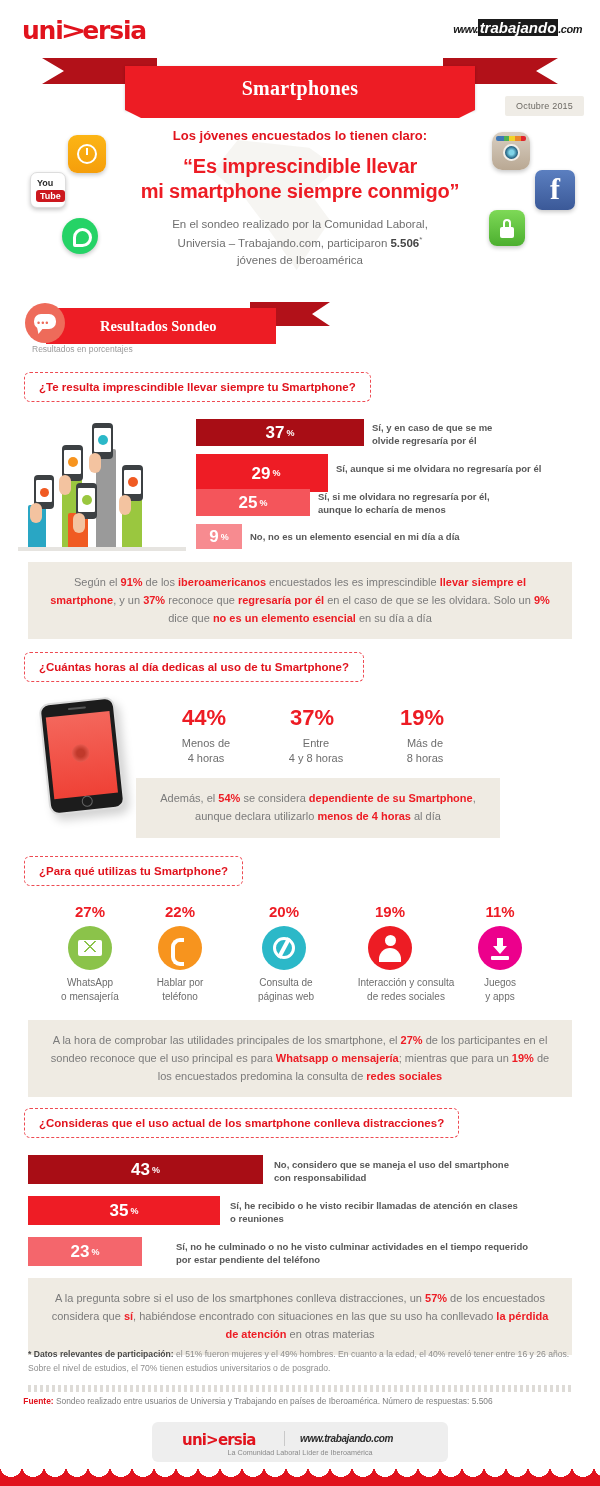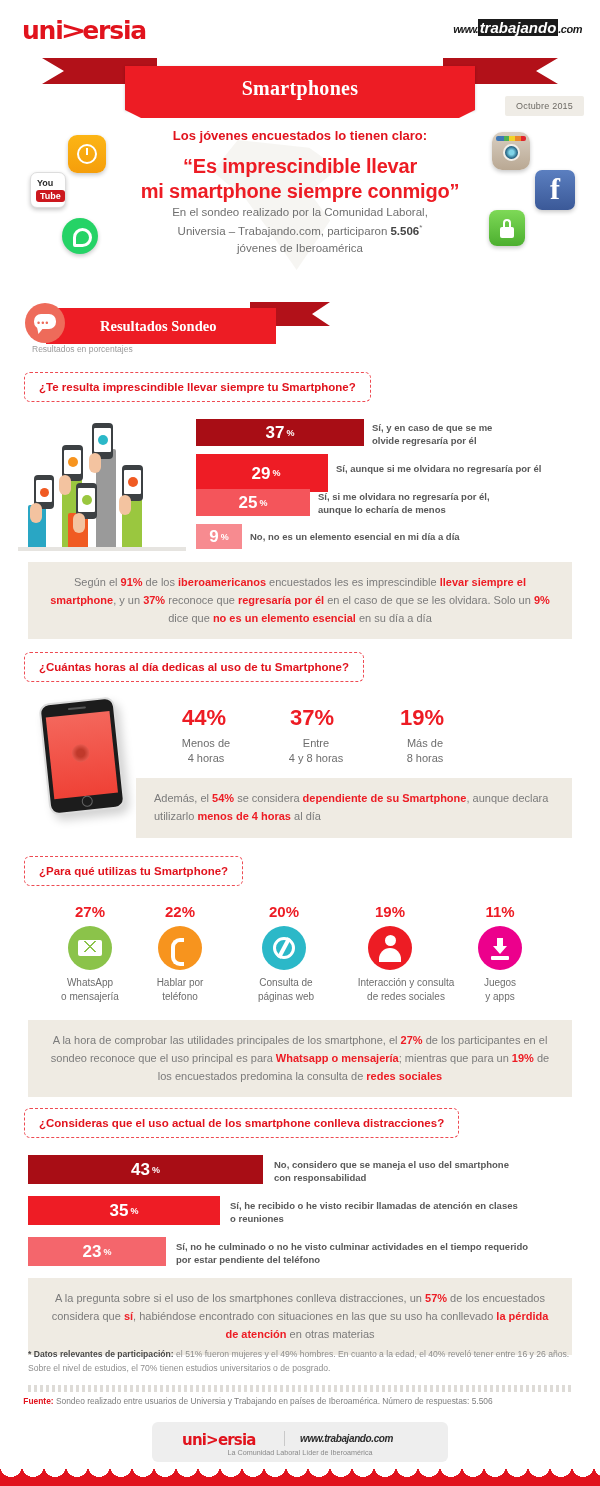--- a/index.html
+++ b/index.html
@@ -64,21 +64,21 @@
     letter-spacing:.2px;
   }
 
   
   .hero { position:absolute; top:128px; left:0; width:600px; height:150px; text-align:center; }
   .hero-kicker { font-size:13px; font-weight:bold; color:#e1131d; line-height:1.3; }
   .hero-quote {
     margin-top:9px; font-size:20px; font-weight:bold; color:#ed1c24;
     line-height:1.26; letter-spacing:-.2px;
   }
-  .hero-sub { font-size:11.5px; color:#6f6f6f; line-height:1.5; }
+  .hero-sub { margin-top:12px; font-size:11.5px; color:#6f6f6f; line-height:1.5; }
   .hero-sub b { color:#444; }
   .hero-sub sup { font-size:8px; }
 
   
   .sico { position:absolute; border-radius:9px; box-shadow:0 2px 4px rgba(0,0,0,.22); }
   .sico-instorange { left:68px; top:135px; width:38px; height:38px;
     background:linear-gradient(#fcb515,#f59e0b); }
   .sico-instorange .ring { position:absolute; left:9px; top:9px; width:20px; height:20px;
     border:2.5px solid #fff; border-radius:50%; }
   .sico-instorange .ring::after{ content:""; position:absolute; left:7px; top:2px;
@@ -386,21 +386,21 @@
     <div>Entre</div>
     <div>4 y 8 horas</div>
   </div>
 
   <div class="hr-val" style="left:400px; top:705px;"><span>19</span>%</div>
   <div class="hr-lab" style="left:380px; top:736px; width:90px;">
     <div>Más de</div>
     <div>8 horas</div>
   </div>
 
-  <div class="summary" style="left:136px; top:778px; width:436px; text-align:left;">
+  <div class="summary" style="left:136px; top:778px; width:364px; text-align:center;">
     <span><span>Además, el </span><b>54%</b><span> se considera </span><b>dependiente de su Smartphone</b><span>, aunque declara utilizarlo </span><b>menos de 4 horas</b><span> al día</span></span>
   </div>
 
   <div class="qpill" style="left:24px; top:856px;">¿Para qué utilizas tu Smartphone?</div>
 
   <div class="use-pct" style="left:52px; top:903px; width:76px;"><span>27</span>%</div>
   <div class="use-circ" style="left:68px; top:926px; background:#8bc34a;">
       <div class="ic-mail"></div>
     </div>
   <div class="use-lab" style="left:46px; top:976px; width:88px;">
@@ -465,21 +465,21 @@
 
   <div class="bar" style="left:28px; top:1196px; width:192px; height:29px; background:#ee1c25;">
     <span class="val">35</span>
       <span class="pct">%</span>
   </div>
   <div class="barlabel" style="left:230px; top:1200px; width:356px;">
     <div>Sí, he recibido o he visto recibir llamadas de atención en clases</div>
     <div>o reuniones</div>
   </div>
 
-  <div class="bar" style="left:28px; top:1237px; width:138px; height:29px; background:#f4666c;">
+  <div class="bar" style="left:28px; top:1237px; width:114px; height:29px; background:#f4666c;">
     <span class="val">23</span>
       <span class="pct">%</span>
   </div>
   <div class="barlabel" style="left:176px; top:1241px; width:410px;">
     <div>Sí, no he culminado o no he visto culminar actividades en el tiempo requerido</div>
     <div>por estar pendiente del teléfono</div>
   </div>
 
   <div class="summary" style="left:28px; top:1278px; width:544px;">
     <span><span>A la pregunta sobre si el uso de los smartphones conlleva distracciones, un </span><b>57%</b><span> de los encuestados considera que </span><b>sí</b><span>, habiéndose encontrado con situaciones en las que su uso ha conllevado </span><b>la pérdida de atención</b><span> en otras materias</span></span>

